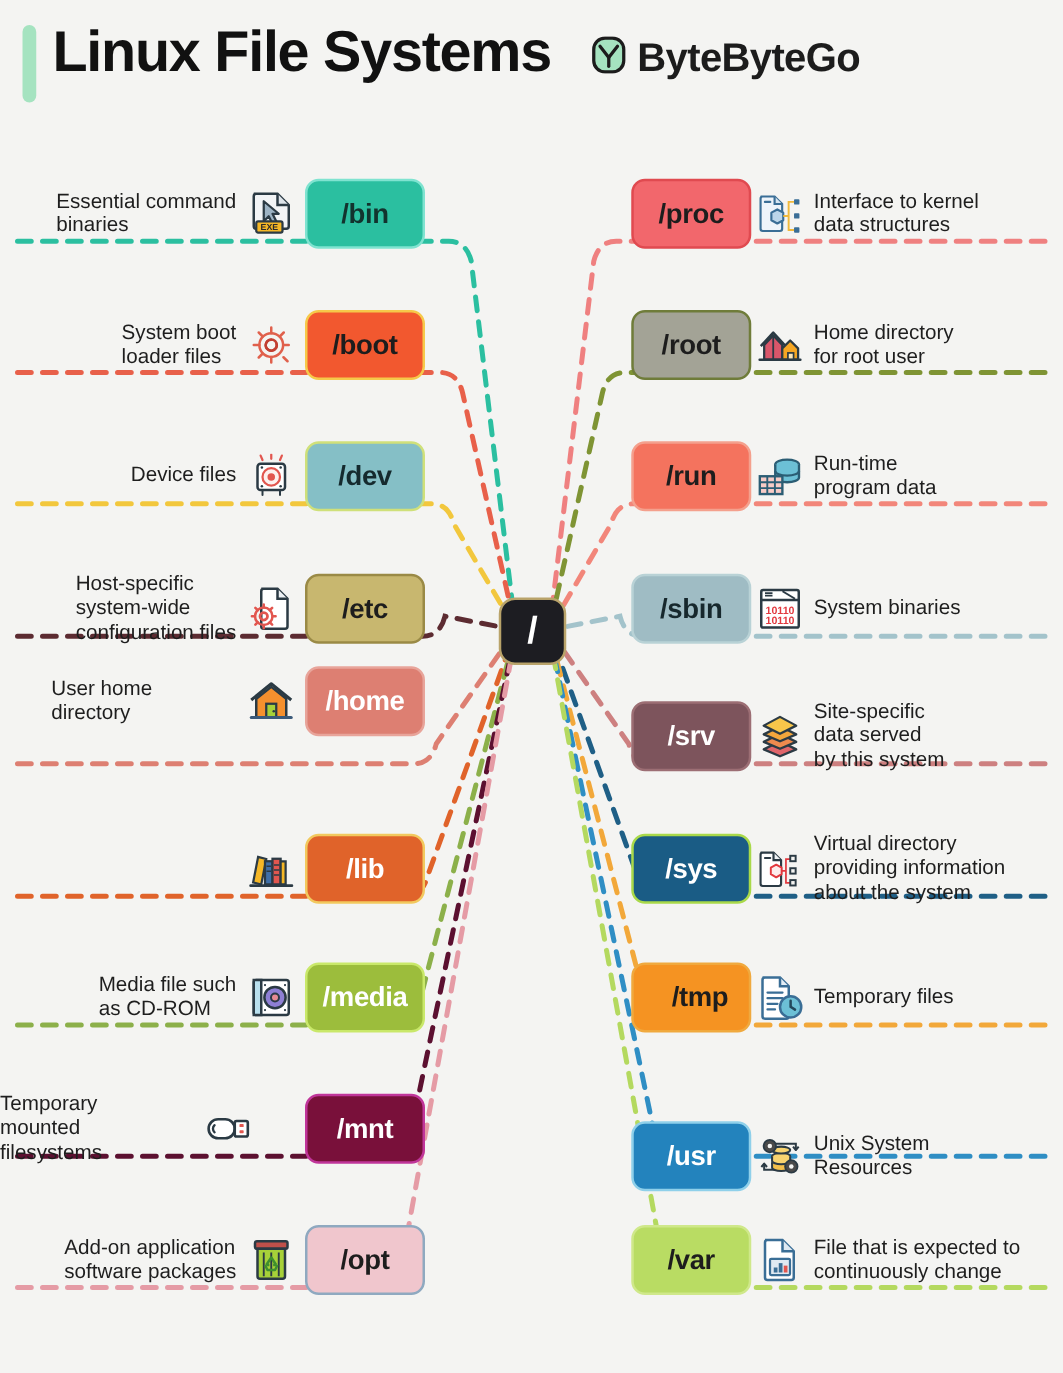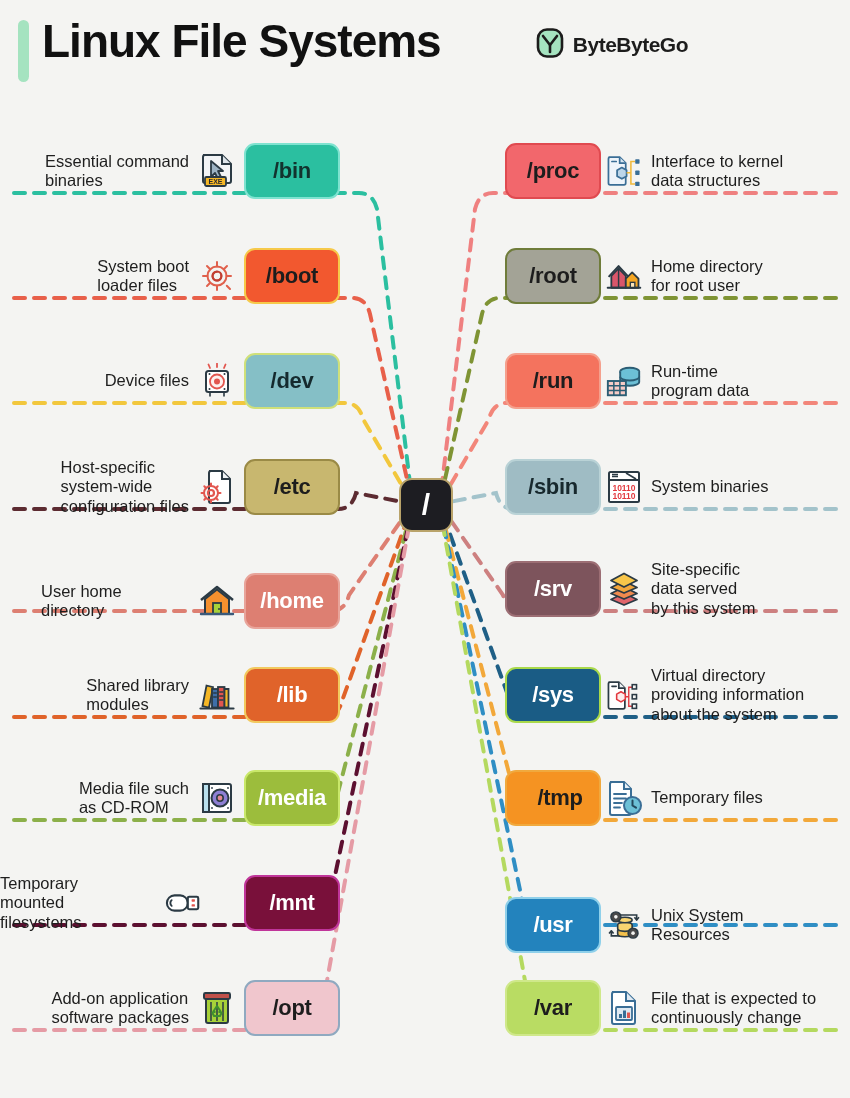--- a/index.html
+++ b/index.html
@@ -24,21 +24,21 @@
     position:absolute; left:42px; top:14px;
     font-size:46px; font-weight:bold; letter-spacing:-1px;
     color:#111111; font-family:"Liberation Sans", sans-serif;
     white-space:nowrap;
   }
   #brand {
     position:absolute; right:28px; top:28px;
     display:flex; align-items:center; gap:9px;
   }
   #brand-name {
-    font-size:21px; font-weight:bold; color:#1c1c1c; letter-spacing:-0.5px;
+    font-size:32px; font-weight:bold; color:#1c1c1c; letter-spacing:-0.5px;
   }
 
   
   #edges { position:absolute; left:0; top:0; width:850px; height:1098px; }
 
   
   .row { position:absolute; height:50px; display:flex; align-items:center; }
   .row.left  { right:510px; flex-direction:row; justify-content:flex-end; }
   .row.right { left:505px; flex-direction:row; justify-content:flex-start; }
 
@@ -182,36 +182,34 @@
     <path d="M22 2v8h8" fill="#eef2f5" stroke="#2b3a44" stroke-width="2"></path>
     <g fill="none" stroke="#e2564f" stroke-width="2">
       <circle cx="11" cy="24" r="7"></circle>
       <circle cx="11" cy="24" r="3" stroke-width="2.2"></circle>
       <path d="M11 17v-2.5M11 33.5V31M4 24H1.5M20.5 24H18M6.2 19.2 4.3 17.3M17.7 30.7 15.8 28.8M15.8 19.2 17.7 17.3M6.2 28.8 4.3 30.7" stroke-linecap="round"></path>
     </g>
   </svg>
       </div>
       <div class="pill" style="background: rgb(200, 183, 111); border-color: rgb(154, 138, 70); color: rgb(29, 29, 29);">/etc</div>
     </div>
-    <div class="row left" style="top: 576px; margin-left: 41px;">
+    <div class="row left" style="top: 536px; margin-left: 41px;">
       <div class="desc">User home directory</div>
       <div class="icon-box">
         <svg width="38" height="34" viewBox="0 0 38 34">
     <path d="M3 16 L19 3 L35 16" fill="none" stroke="#2b3a44" stroke-width="2.4" stroke-linejoin="round"></path>
     <path d="M7 15 L19 5.5 L31 15 V30 H7 Z" fill="#f5902e" stroke="#2b3a44" stroke-width="2" stroke-linejoin="round"></path>
     <rect x="15" y="19" width="8" height="11" fill="#a7d139" stroke="#2b3a44" stroke-width="1.8"></rect>
     <circle cx="21" cy="25" r="1" fill="#2b3a44"></circle>
     <path d="M3 30h32" stroke="#3b5a7a" stroke-width="2.4" stroke-linecap="round"></path>
   </svg>
       </div>
       <div class="pill" style="background: rgb(221, 127, 114); border-color: rgb(232, 164, 154); color: rgb(255, 255, 255);">/home</div>
     </div>
     <div class="row left" style="top: 670px;">
-      <div class="desc">Shared library
-modules</div>
       <div class="icon-box">
         <svg width="38" height="34" viewBox="0 0 38 34">
     <g stroke="#2b3a44" stroke-width="1.8">
       <path d="M4.5 28 L8.5 7.5 L15 9.2 L11 29.6 Z" fill="#f5b726"></path>
       <rect x="14" y="11" width="6" height="18.5" fill="#3f6fa8"></rect>
       <rect x="20" y="9" width="6.5" height="20.5" fill="#e2564f"></rect>
       <path d="M26.5 11 h4 v18.5 h-4z" fill="#f5b726"></path>
     </g>
     <g stroke="#2b3a44" stroke-width="1.3">
       <path d="M15.2 15h3.6M15.2 19h3.6M21.2 14h4.3M21.2 18h4.3M21.2 22h4.3"></path>

